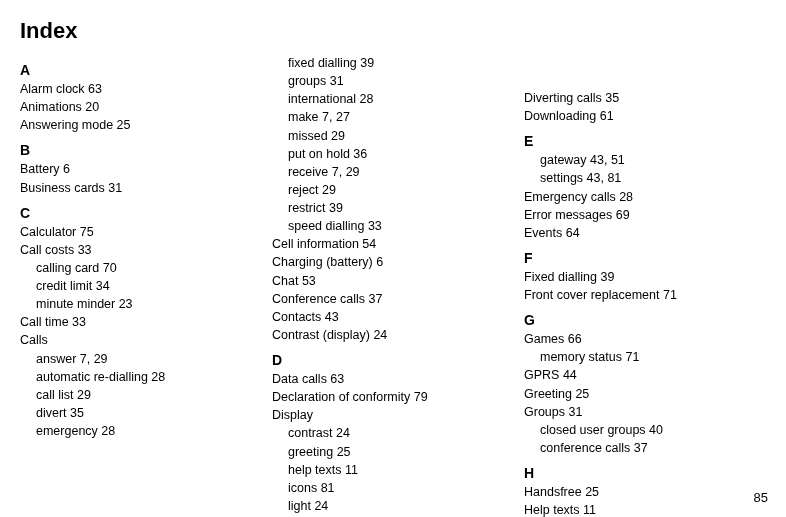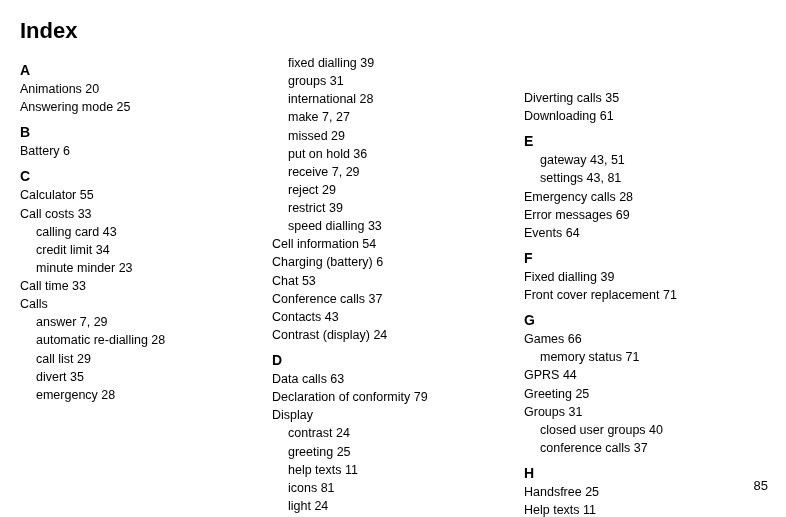--- a/index.html
+++ b/index.html
@@ -47,42 +47,44 @@
     .entry {
       font-size: 12.5px;
       line-height: 1.45;
       font-family: Arial, sans-serif;
     }
     .entry.indent {
       padding-left: 16px;
     }
     .page-number {
       position: absolute;
-      bottom: 24px;
+      bottom: 12px;
       right: 18px;
       font-size: 13px;
       font-family: Arial, sans-serif;
     }
   </style>
 </head>
 <body>
 
 <div class="page">
   <h1>Index</h1>
   <div class="columns">
   <div class="col">
         <div class="section-letter">A</div>
+        <div class="entry">Alarm clock 63</div>
         <div class="entry">Animations 20</div>
         <div class="entry">Answering mode 25</div>
         <div class="section-letter">B</div>
         <div class="entry">Battery 6</div>
+        <div class="entry">Business cards 31</div>
         <div class="section-letter">C</div>
-        <div class="entry">Calculator 55</div>
+        <div class="entry">Calculator 75</div>
         <div class="entry">Call costs 33</div>
-        <div class="entry indent">calling card 43</div>
+        <div class="entry indent">calling card 70</div>
         <div class="entry indent">credit limit 34</div>
         <div class="entry indent">minute minder 23</div>
         <div class="entry">Call time 33</div>
         <div class="entry">Calls</div>
         <div class="entry indent">answer 7, 29</div>
         <div class="entry indent">automatic re-dialling 28</div>
         <div class="entry indent">call list 29</div>
         <div class="entry indent">divert 35</div>
         <div class="entry indent">emergency 28</div>
       </div>

